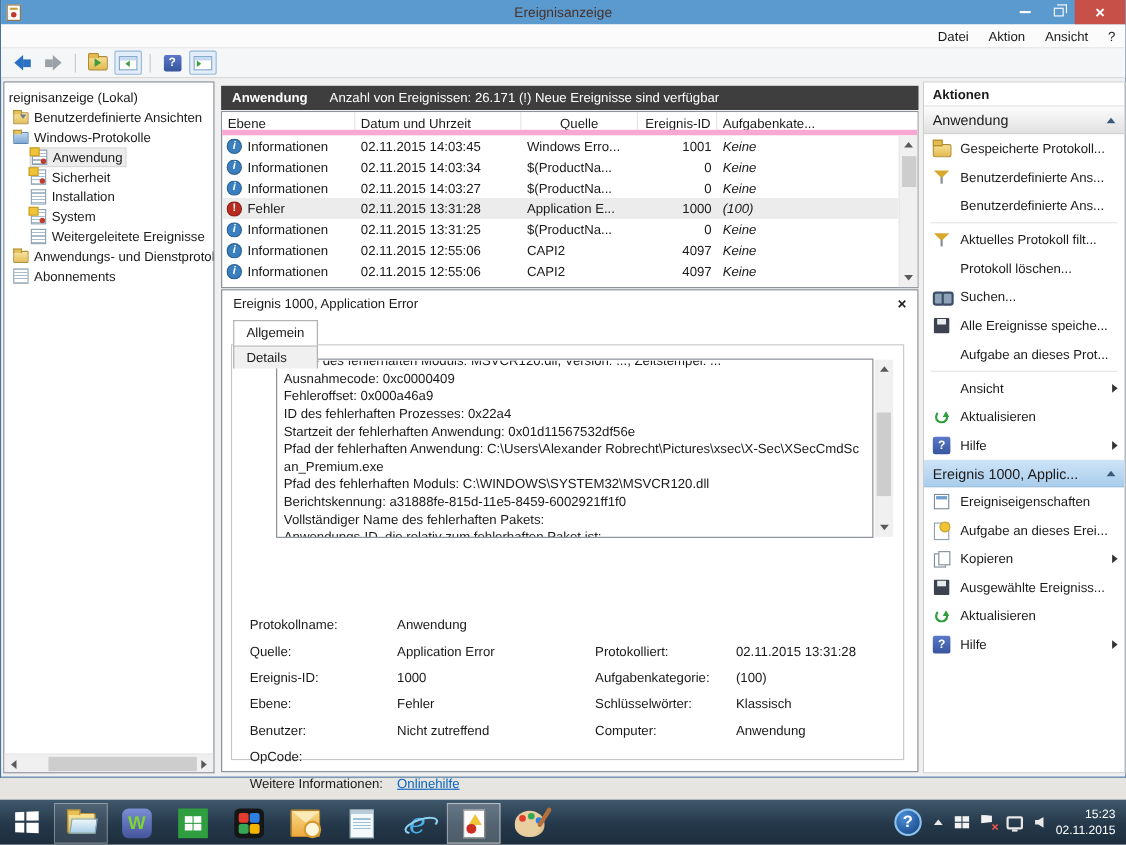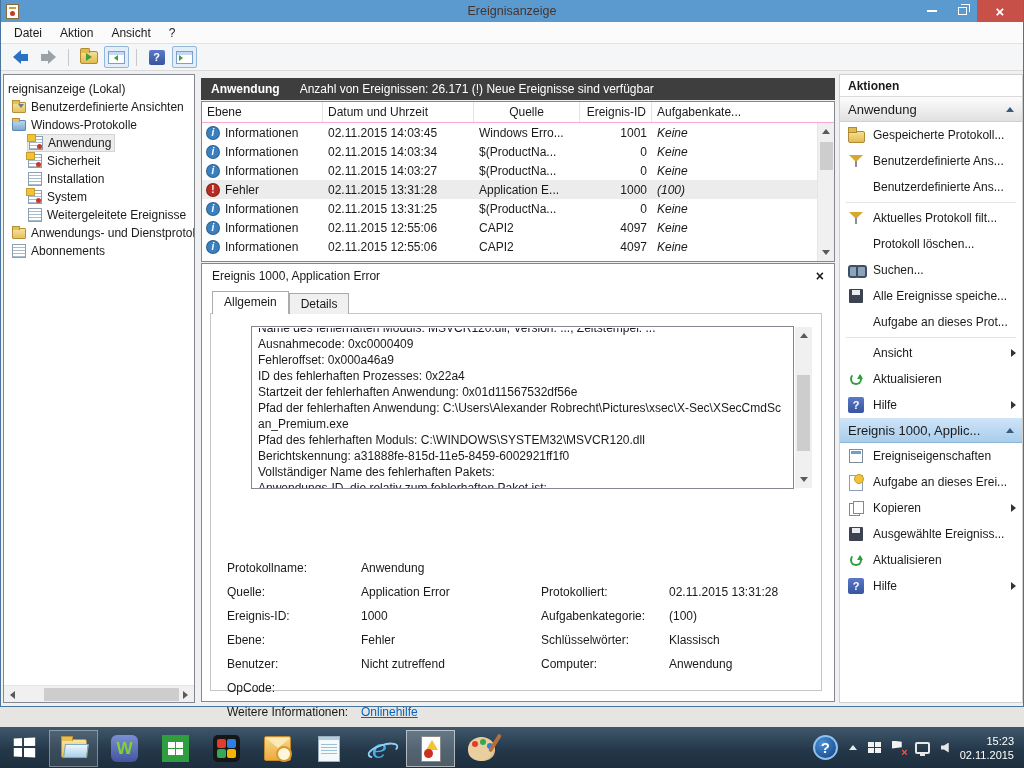--- a/index.html
+++ b/index.html
@@ -14,21 +14,21 @@
   .app-icon::after { content:""; position:absolute; left:3px; bottom:2px; width:5px; height:5px; background:#bf3a2b; border-radius:50%; }
   .tb-title { position:absolute; left:0; right:0; text-align:center; color:#47332c; font-size:12.5px; }
   .tb-btns { margin-left:auto; display:flex; height:100%; z-index:2; }
   .tb-btn { width:30px; height:100%; display:flex; align-items:center; justify-content:center; color:#fff; }
   .g-min { width:10px; height:2px; background:#fff; }
   .g-restore { width:9px; height:8px; border:1px solid #fff; position:relative; background:transparent; }
   .g-restore::before { content:""; position:absolute; left:2px; top:-4px; width:8px; height:7px; border:1px solid #fff; border-bottom:none; border-left:none; }
   .tb-btn.close { width:46px; background:#c75149; font-size:13px; font-weight:bold; }
   .tb-btn.close::before { content:"×"; font-size:15px; }
 
-  .menubar { height:22px; background:#fbfbfb; border-bottom:1px solid #e2e2e2; display:flex; align-items:center; padding-left:4px; }
+  .menubar { height:22px; background:#fbfbfb; border-bottom:1px solid #e2e2e2; display:flex; align-items:center; padding-left:4px;justify-content:flex-end; }
   .menu-item { padding:3px 9px; }
 
   .toolbar { height:27px; background:#f5f6f8; border-bottom:1px solid #d9d9d9; display:flex; align-items:center; padding-left:7px; gap:3px; }
   .tbtn { min-width:25px; height:22px; display:flex; align-items:center; justify-content:center; }
   .tbtn.pressed { background:#e3eefa; border:1px solid #94b6d8; border-radius:2px; }
   .tsep { width:1px; height:17px; background:#c9c9c9; margin:0 4px; }
   .nav { display:flex; align-items:center; }
   .nav .head { width:0; height:0; border:7px solid transparent; }
   .nav .shaft { width:7px; height:7px; }
   .nav.back .head { border-right:8px solid #2a71c4; border-left:0; }
@@ -65,41 +65,41 @@
   .tri.r { border:4px solid transparent; border-left:5px solid #5a5a5a; border-right:0; }
   .tri.u { border:4px solid transparent; border-bottom:5px solid #5a5a5a; border-top:0; }
   .tri.d { border:4px solid transparent; border-top:5px solid #5a5a5a; border-bottom:0; }
   .hthumb { position:absolute; top:2px; left:40px; width:135px; height:13px; background:#cdcdcd; }
 
   
   .list-caption { position:absolute; left:200px; top:78px; width:634px; height:22px; background:#3e3e3e; color:#fff; display:flex; align-items:center; padding-left:10px; gap:20px; }
   .caption-log { font-weight:bold; }
 
   .event-list { position:absolute; left:200px; top:101px; width:634px; height:161px; background:#fff; border:1px solid #828790; }
-  .cols { display:flex; height:21px; background:#fff; border-bottom:1px solid #f9a8d4; }
+  .cols { display:flex; height:21px; background:#fff; border-bottom:5px solid #f9a8d4; }
   .col { padding:3px 5px; border-right:1px solid #e4e4e4; overflow:hidden; white-space:nowrap; }
   .w-level { width:121px; } .w-date { width:151px; } .w-source { width:106px;text-align:center; } .w-id { width:72px; text-align:right; } .w-cat { flex:1; border-right:none; }
   .rows { position:absolute; left:0; top:21px; right:17px; bottom:0; overflow:hidden; }
   .evt-row { display:flex; height:19px; align-items:center; }
   .evt-row.selected { background:#ececec; }
   .cell { overflow:hidden; white-space:nowrap; padding:0 5px; }
   .c-level { width:121px; display:flex; align-items:center; gap:5px; padding-left:4px; }
   .c-date { width:151px; } .c-source { width:106px; } .c-id { width:72px; text-align:right; } .c-cat { flex:1;font-style:italic; }
   .dot { width:14px; height:14px; border-radius:50%; color:#fff; font-size:10px; font-weight:bold; display:flex; align-items:center; justify-content:center; flex:0 0 auto; border:1px solid rgba(0,0,0,.25); }
   .dot.info { background:#3a80c0; } .dot.info::before { content:"i"; font-style:italic; }
   .dot.err { background:#b92a21; } .dot.err::before { content:"!"; }
   .vscroll { position:absolute; right:0; top:21px; width:17px; bottom:0; background:#f0f0f0; border-left:1px solid #e6e6e6; }
   .vthumb { position:absolute; left:2px; width:13px; background:#cdcdcd; }
 
   
   .detail { position:absolute; left:200px; top:263px; width:634px; height:439px; background:#fff; border:1px solid #828790; }
   .d-header { height:24px; display:flex; align-items:center; padding:0 10px; }
   .d-close { margin-left:auto; font-weight:bold; font-size:14px; line-height:1; }
   .d-close::before { content:"×"; }
-  .tabs { position:absolute; left:10px; top:29px; display:flex; z-index:3; }
+  .tabs { position:absolute; left:10px; top:29px; display:flex; z-index:3;flex-direction:column; }
   .tab { height:21px; padding:3px 11px; border:1px solid #ababab; background:#f0f0f0; border-bottom:none; }
   .tab.active { background:#fff; height:23px; margin-top:-2px; z-index:4; }
   .d-box { position:absolute; left:8px; right:12px; top:49px; bottom:10px; border:1px solid #c6c6c6; background:#fff; }
   .d-text { position:absolute; left:8px; top:12px; right:27px; height:163px; border:1px solid #828790; background:#fff; padding:1px 6px; overflow:hidden; line-height:16px;margin-left:32px; }
   .clip-line { height:8px; overflow:hidden; }
   .clip-line > div { margin-top:-8px; white-space:nowrap; }
   .d-line { white-space:normal; word-break:break-all; }
   .d-tscroll { position:absolute; right:9px; top:13px; width:17px; height:161px; background:#f0f0f0; }
   .d-tscroll .vthumb { top:48px; height:76px; }
   .props { position:absolute; left:16px; right:14px; top:247px; }

